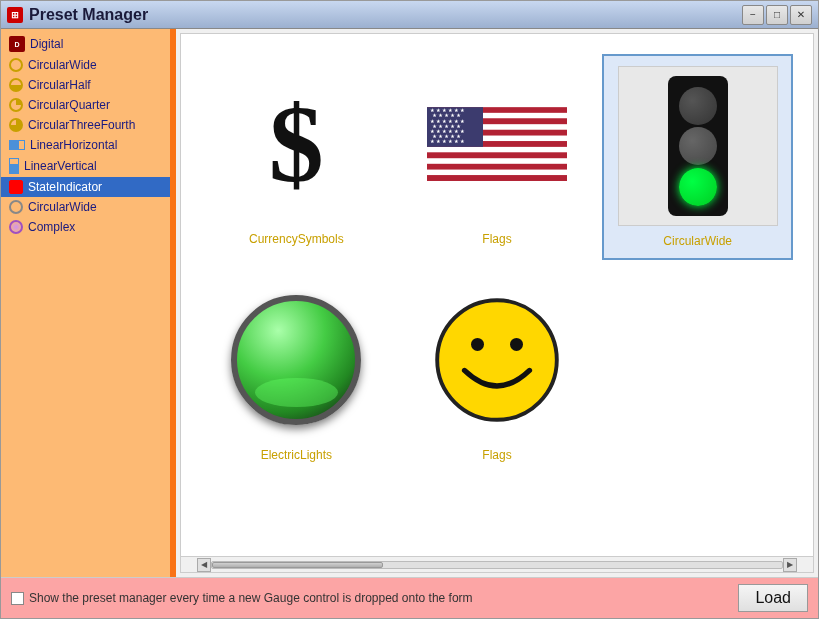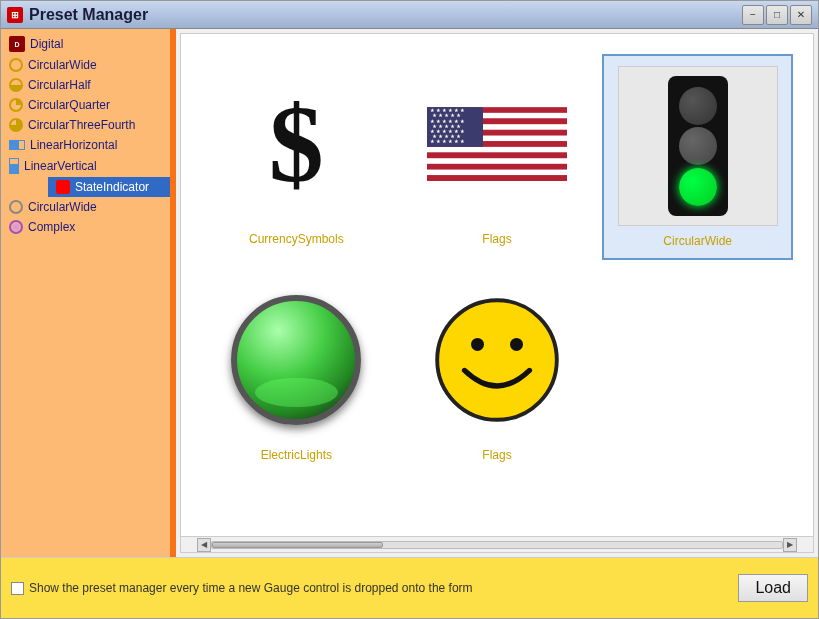--- a/index.html
+++ b/index.html
@@ -82,21 +82,21 @@
 
     .sidebar-item {
       display: flex;
       align-items: center;
       padding: 3px 8px;
       cursor: pointer;
       color: #1a1a80;
       font-size: 12px;
       gap: 5px;
     }
-    .sidebar-item.selected { background: #316ac5; color: white; margin-left: 47px; }
+    .sidebar-item.selected { background: #316ac5; color: white; }
     .sidebar-item.selected .item-icon { filter: brightness(2); }
 
     .item-icon {
       width: 16px;
       height: 16px;
       flex-shrink: 0;
       display: flex;
       align-items: center;
       justify-content: center;
     }
@@ -264,22 +264,22 @@
       font-size: 8px;
       cursor: pointer;
       color: #555;
     }
 
     
     .bottom-bar {
       display: flex;
       align-items: center;
       justify-content: space-between;
-      padding: 16px 10px;
-      background: #fde047;
+      padding: 6px 10px;
+      background: #fca5a5;
       border-top: 1px solid #ccc;
       flex-shrink: 0;
     }
 
     .checkbox-area {
       display: flex;
       align-items: center;
       gap: 5px;
     }
 

